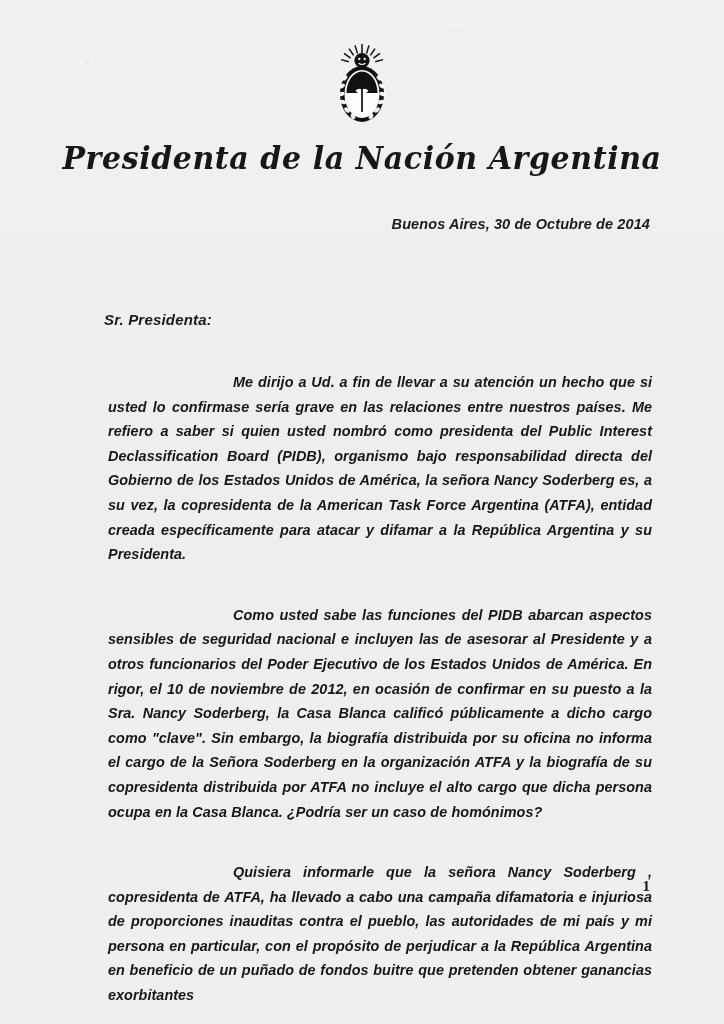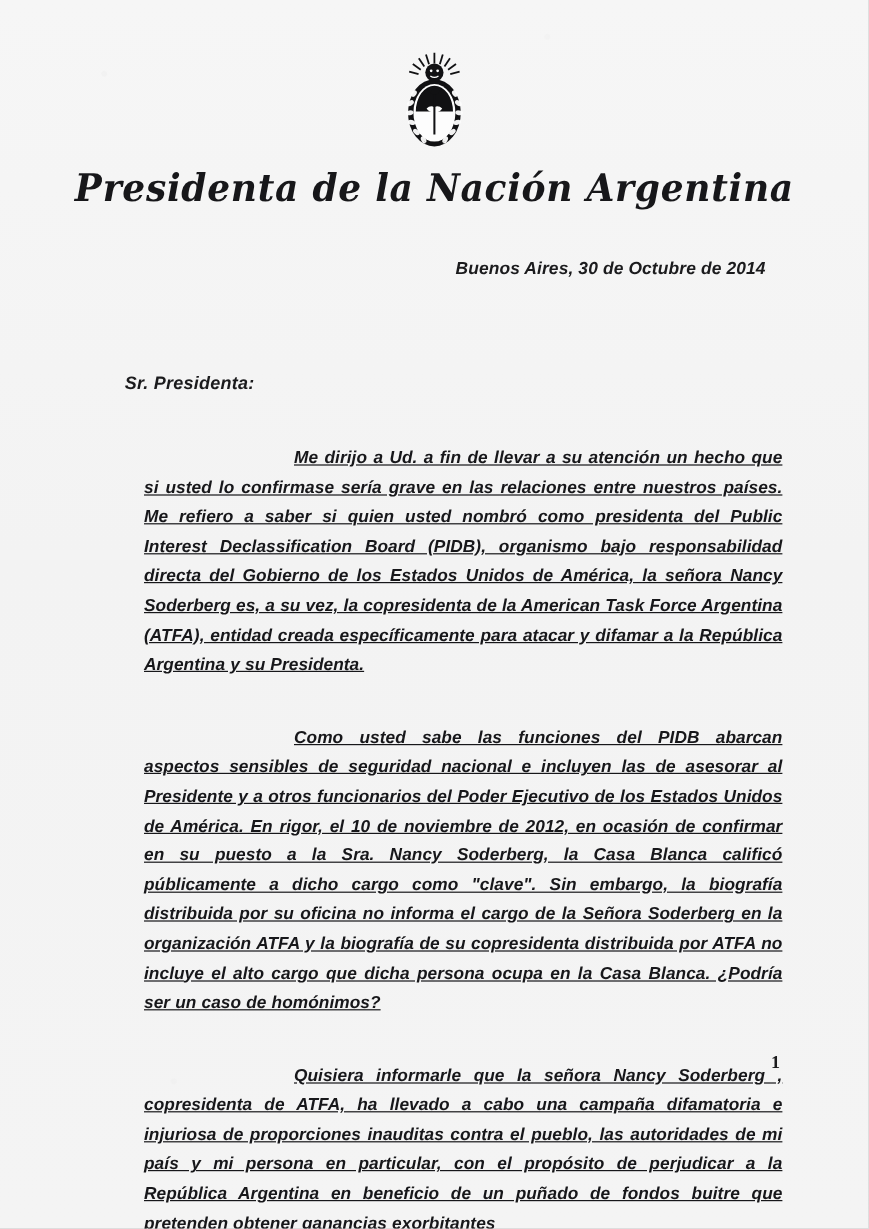--- a/index.html
+++ b/index.html
@@ -7,21 +7,21 @@
     padding: 0;
     background: #ffffff;
   }
   body {
     font-family: "Liberation Sans", sans-serif;
   }
   .page {
     position: relative;
     width: 724px;
     height: 1024px;
-    background: #a3a3a3;
+    background: #737373;
     overflow: hidden;
     box-sizing: border-box;
   }
   
   .scan-noise {
     position: absolute;
     inset: 0;
     pointer-events: none;
     background:
       radial-gradient(circle at 12% 6%, rgba(0,0,0,0.015) 0 2px, rgba(0,0,0,0) 3px),
@@ -59,21 +59,21 @@
     letter-spacing: 0.6px;
     color: #17171a;
     transform: scaleY(1.06);
     white-space: nowrap;
   }
 
   
   .date-line {
     position: absolute;
     top: 216px;
-    right: 86px;
+    right: 74px;
     font-size: 14.5px;
     font-style: italic;
     font-weight: 700;
     color: #1b1b1d;
     letter-spacing: 0.1px;
     margin-left: 10px;
   }
   .salutation {
     position: absolute;
     top: 311px;
@@ -84,31 +84,30 @@
     color: #1b1b1d;
     letter-spacing: 0.2px;
   }
   .body-text {
     position: absolute;
     top: 370px;
     left: 104px;
     width: 548px;
   }
   .para {
-    margin: 0 0 36px 16px;
+    margin: 0 0 36px 4px;
     text-align: justify;
     text-indent: 125px;
     font-size: 14.4px;
     line-height: 24.6px;
     font-style: italic;
     font-weight: 700;
     color: #17171a;
     letter-spacing: 0.05px;
     word-spacing: 0.2px;
-    text-decoration: underline;
     -webkit-font-smoothing: antialiased;
   }
   .para:last-child { margin-bottom: 0; }
 
   .page-number {
     position: absolute;
     top: 878px;
     right: 74px;
     font-family: "Liberation Serif", serif;
     font-size: 15px;

